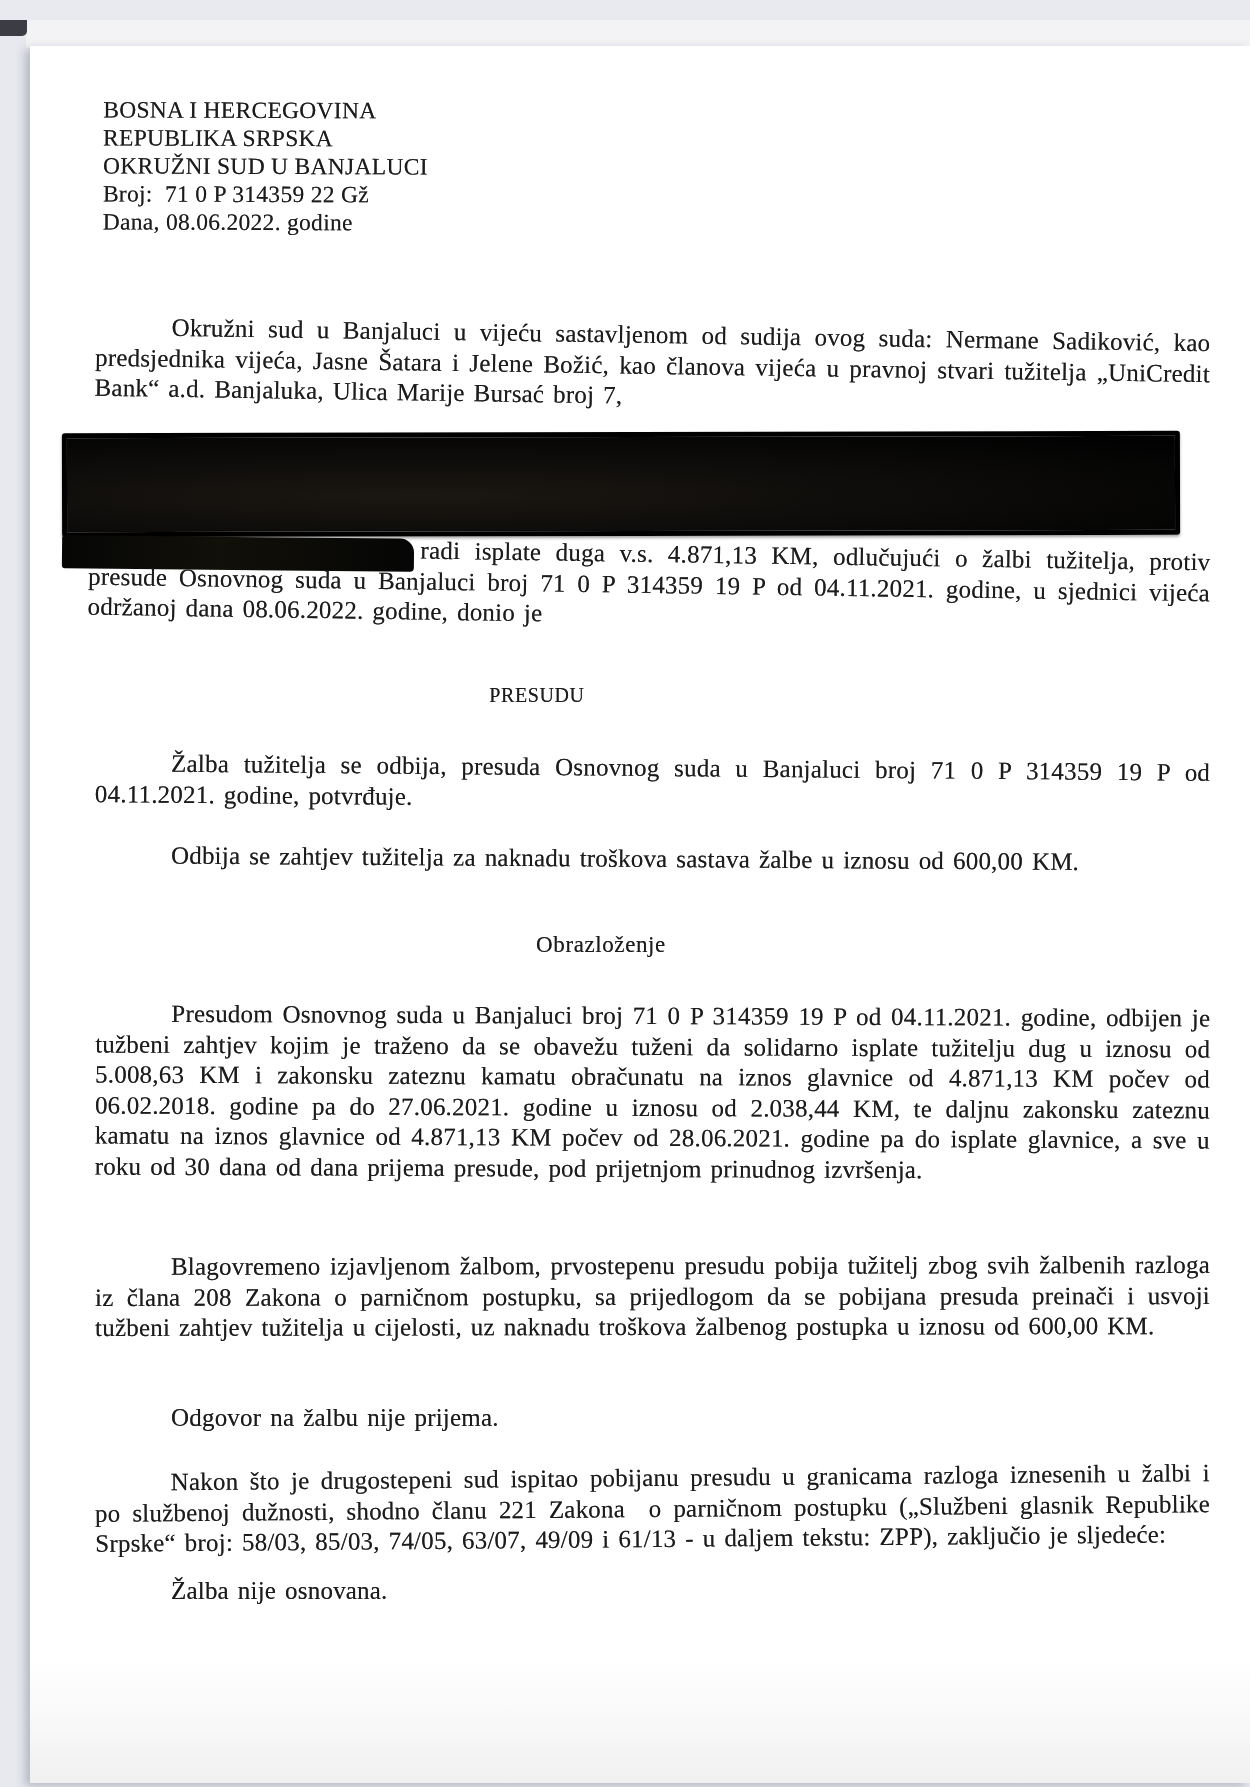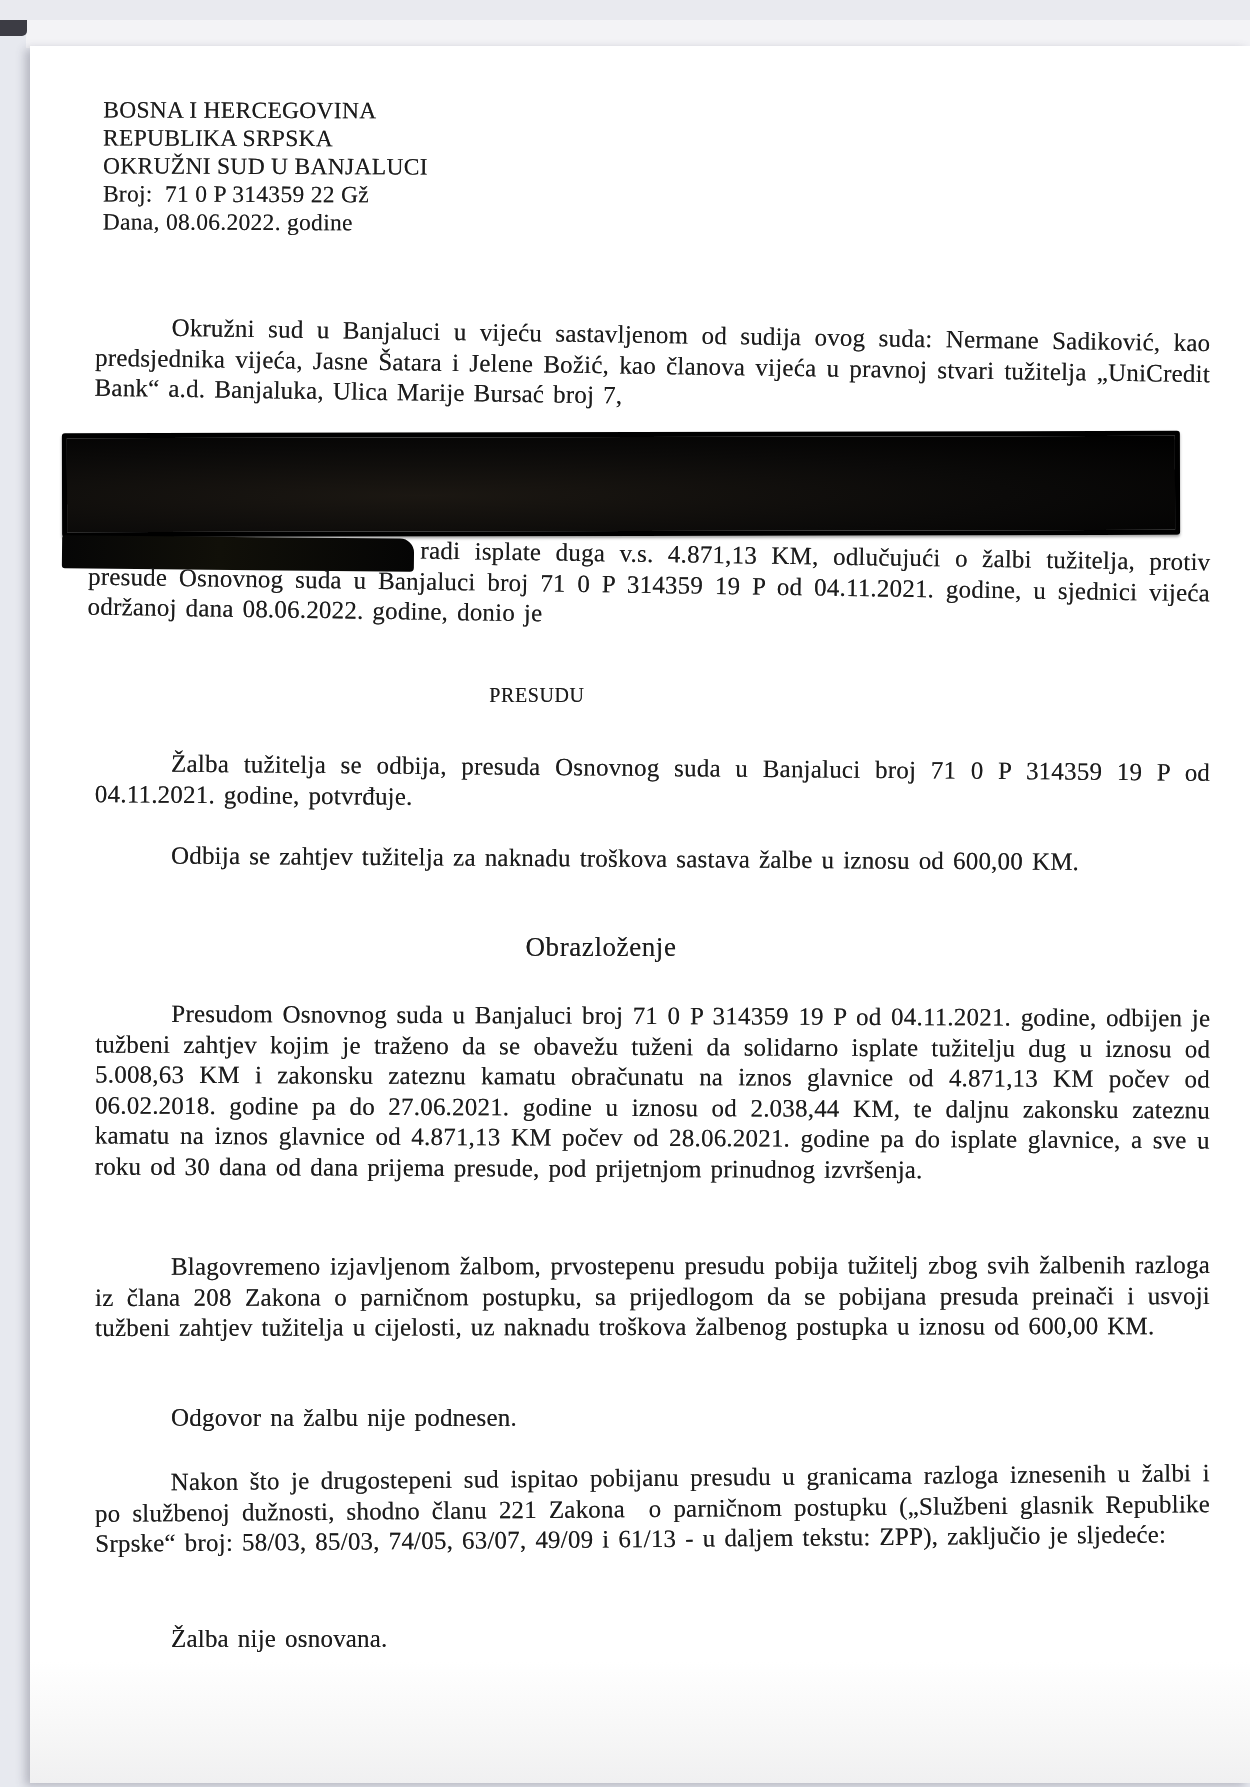--- a/index.html
+++ b/index.html
@@ -27,21 +27,21 @@
     transform:rotate(0.2deg);
   }
   .par {
     position:absolute; left:95px; width:1115px;
     font-size:25px; line-height:30.5px;
     letter-spacing:0.2px; word-spacing:2.5px;
     text-align:justify;
   }
   .indent { text-indent:76px; }
   .heading {
-    position:absolute; font-size:27px; text-align:center;
+    position:absolute; font-size:23px; text-align:center;
     letter-spacing:0.6px;
   }
   .redaction-large {
     position:absolute; left:62px; top:412px; width:1118px; height:104px;
     box-sizing:border-box;
     background:radial-gradient(ellipse at 32% 62%, #1b1712 0%, #0b0a09 55%, #000 100%);
     border:5px solid #000; border-radius:3px;
     transform:rotate(-0.12deg);
     box-shadow:0 2px 3px rgba(0,0,0,0.35);
   }
@@ -83,19 +83,19 @@
   <div class="par indent txt" style="top:733px; transform:rotate(0.5deg);">Žalba tužitelja se odbija, presuda Osnovnog suda u Banjaluci broj 71 0 P 314359 19 P od 04.11.2021. godine, potvrđuje.</div>
 
   <div class="par indent txt" style="top:824px; transform:rotate(0.4deg);">Odbija se zahtjev tužitelja za naknadu troškova sastava žalbe u iznosu od 600,00 KM.</div>
 
   <div class="heading txt" style="left:0; top:912px; width:1202px;">Obrazloženje</div>
 
   <div class="par indent txt" style="top:981px; transform:rotate(0.25deg);">Presudom Osnovnog suda u Banjaluci broj 71 0 P 314359 19 P od 04.11.2021. godine, odbijen je tužbeni zahtjev kojim je traženo da se obavežu tuženi da solidarno isplate tužitelju dug u iznosu od 5.008,63 KM i zakonsku zateznu kamatu obračunatu na iznos glavnice od 4.871,13 KM počev od 06.02.2018. godine pa do 27.06.2021. godine u iznosu od 2.038,44 KM, te daljnu zakonsku zateznu kamatu na iznos glavnice od 4.871,13 KM počev od 28.06.2021. godine pa do isplate glavnice, a sve u roku od 30 dana od dana prijema presude, pod prijetnjom prinudnog izvršenja.</div>
 
   <div class="par indent txt" style="top:1231px; transform:rotate(-0.1deg);">Blagovremeno izjavljenom žalbom, prvostepenu presudu pobija tužitelj zbog svih žalbenih razloga iz člana 208 Zakona o parničnom postupku, sa prijedlogom da se pobijana presuda preinači i usvoji tužbeni zahtjev tužitelja u cijelosti, uz naknadu troškova žalbenog postupka u iznosu od 600,00 KM.</div>
 
-  <div class="par indent txt" style="top:1383px;">Odgovor na žalbu nije podnesen.</div>
+  <div class="par indent txt" style="top:1383px;">Odgovor na žalbu nije prijema.</div>
 
   <div class="par indent txt" style="top:1443px; transform:rotate(-0.5deg);">Nakon što je drugostepeni sud ispitao pobijanu presudu u granicama razloga iznesenih u žalbi i po službenoj dužnosti, shodno članu 221 Zakona&nbsp; o parničnom postupku („Službeni glasnik Republike Srpske“ broj: 58/03, 85/03, 74/05, 63/07, 49/09 i 61/13 - u daljem tekstu: ZPP), zaključio je sljedeće:</div>
 
-  <div class="par indent txt" style="top:1604px;">Žalba nije osnovana.</div>
+  <div class="par indent txt" style="top:1556px;">Žalba nije osnovana.</div>
 
 </div>
 
 </body></html>

